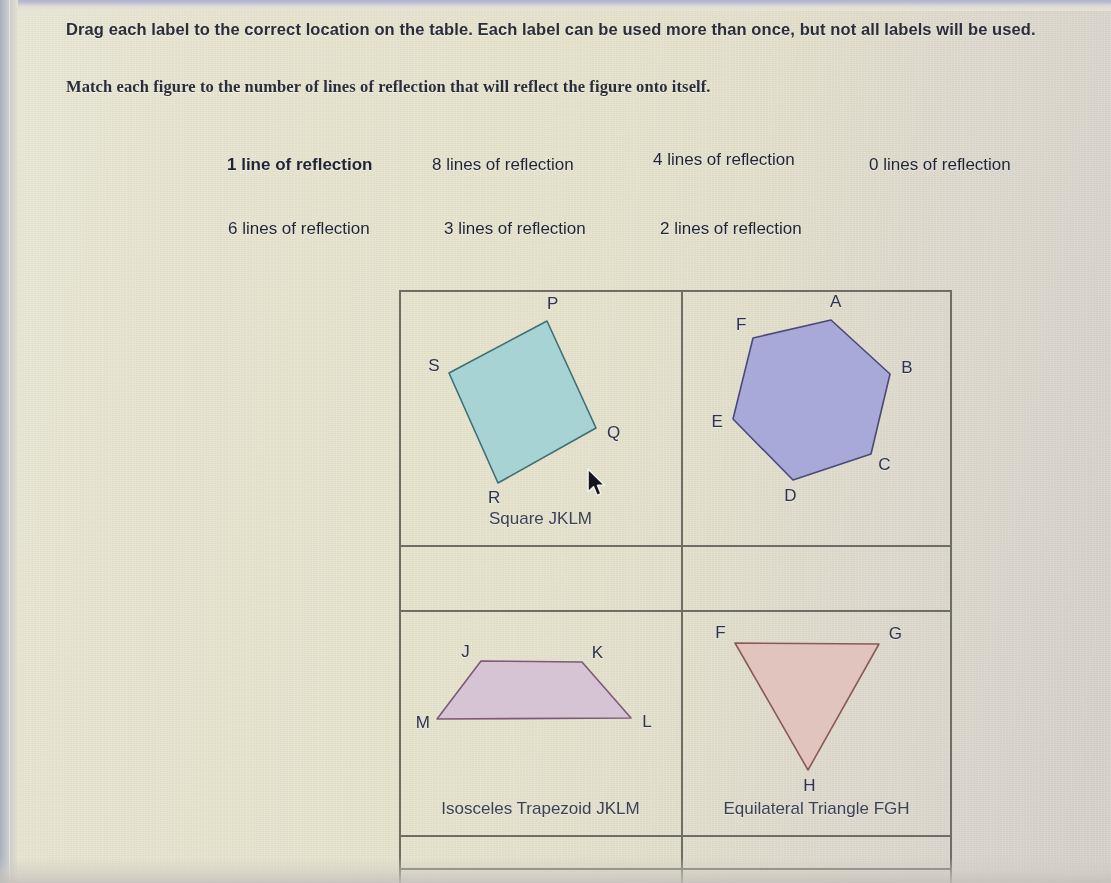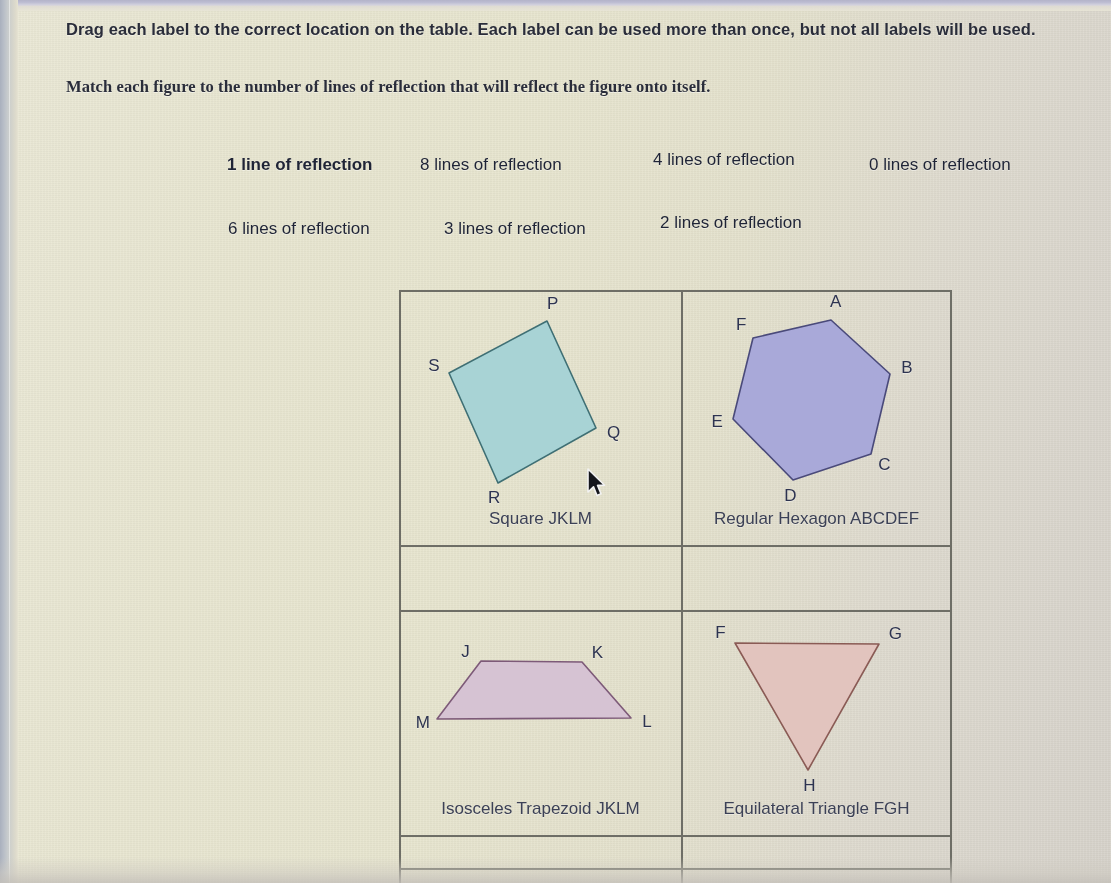--- a/index.html
+++ b/index.html
@@ -172,26 +172,26 @@
   <div id="bg"></div>
   <div id="top-strip"></div>
   <div id="top-strip-2"></div>
   <div id="left-strip"></div>
 
   <div class="instr" id="instr-1">Drag each label to the correct location on the table. Each label can be used more than once, but not all labels will be used.</div>
   <div class="instr" id="instr-2">Match each figure to the number of lines of reflection that will reflect the figure onto itself.</div>
 
   <div id="labels-layer">
       <div class="chip" style="left: 227px; top: 155px; font-weight: bold;">1 line of reflection</div>
-      <div class="chip" style="left: 420px; top: 155px;">8 lines of reflection</div>
+      <div class="chip" style="left: 432px; top: 155px;">8 lines of reflection</div>
       <div class="chip" style="left: 653px; top: 150px;">4 lines of reflection</div>
       <div class="chip" style="left: 869px; top: 155px;">0 lines of reflection</div>
       <div class="chip" style="left: 228px; top: 219px;">6 lines of reflection</div>
       <div class="chip" style="left: 444px; top: 219px;">3 lines of reflection</div>
-      <div class="chip" style="left: 660px; top: 213px;">2 lines of reflection</div>
+      <div class="chip" style="left: 660px; top: 219px;">2 lines of reflection</div>
     </div>
 
   <div id="table">
 
     <div class="tbl-border v-line" style="left:0px;   top:0px;   height:600px;"></div>
     <div class="tbl-border v-line" style="left:282px; top:0px;   height:600px;"></div>
     <div class="tbl-border v-line" style="left:551px; top:0px;   height:600px;"></div>
 
     <div class="tbl-border h-line" style="left:0px; top:0px;   width:553px;"></div>
     <div class="tbl-border h-line" style="left:0px; top:255px; width:553px;"></div>
@@ -201,23 +201,20 @@
 
     <div class="cell" style="left:1px;   top:256px; width:281px; height:64px;"></div>
     <div class="cell" style="left:284px; top:256px; width:267px; height:64px;"></div>
     <div class="cell" style="left:1px;   top:546px; width:281px; height:32px;"></div>
     <div class="cell" style="left:284px; top:546px; width:267px; height:32px;"></div>
 
     <div class="cell" style="left:1px;   top:1px;   width:281px; height:254px;">
       <div class="cell-caption" style="top:218px;">Square JKLM</div>
     </div>
 
-    <div class="cell" style="left:284px; top:1px;   width:267px; height:254px;">
-      <div class="cell-caption" style="top:218px;">Regular Hexagon ABCDEF</div>
-    </div>
 
     <div class="cell" style="left:1px;   top:321px; width:281px; height:192px;">
       <div class="cell-caption" style="top:188px;">Isosceles Trapezoid JKLM</div>
     </div>
 
     <div class="cell" style="left:284px; top:321px; width:267px; height:224px;">
       <div class="cell-caption" style="top:188px;">Equilateral Triangle FGH</div>
     </div>
   </div>
 

